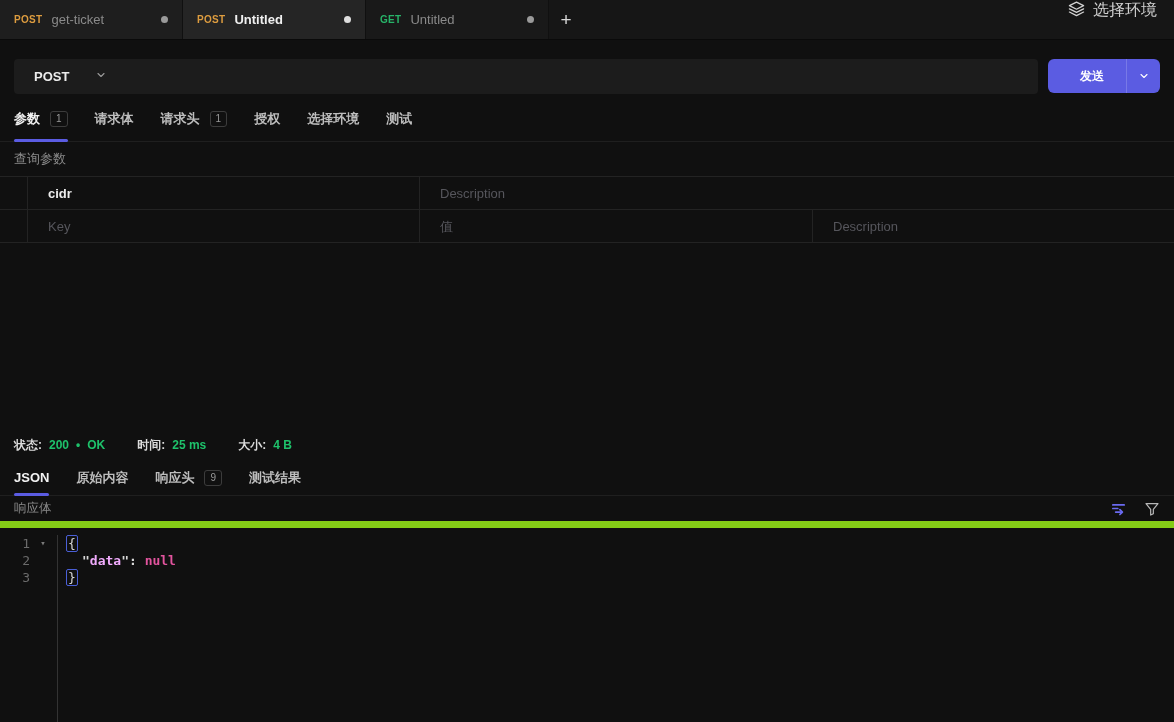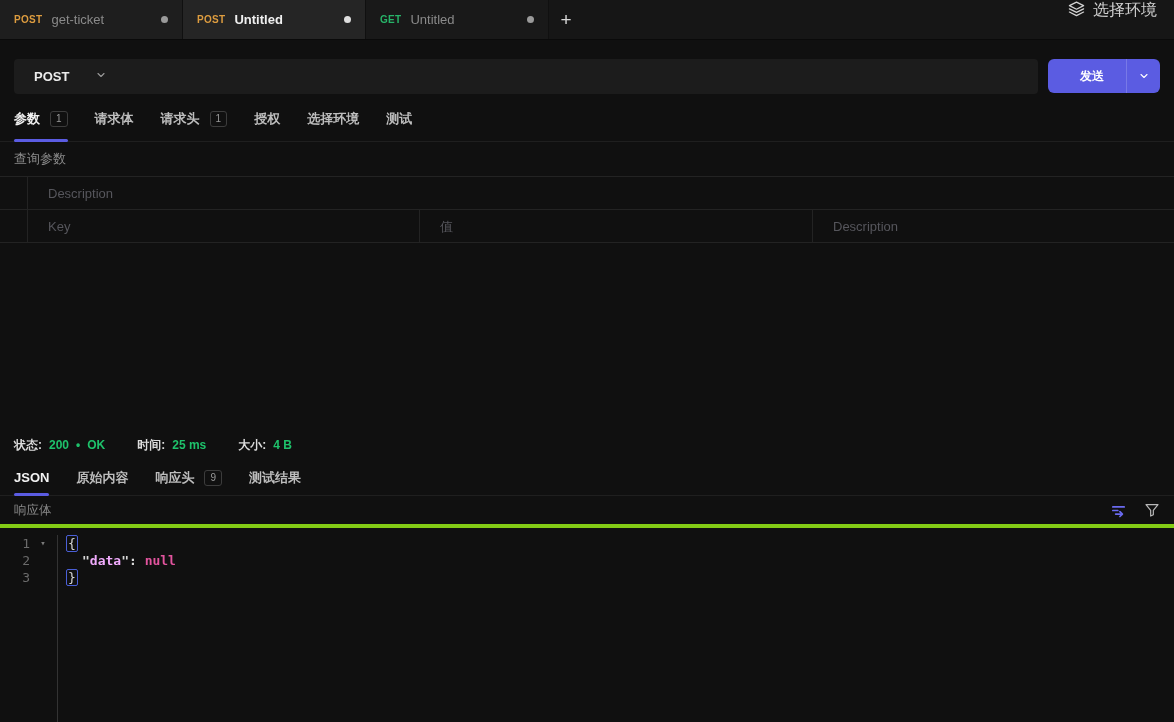--- a/index.html
+++ b/index.html
@@ -55,21 +55,21 @@
   .flex-space { flex:1; }
   
   .status-bar { height:30px; display:flex; align-items:center; gap:7px; padding:0 14px; font-size:12px; font-weight:700; flex:none; }
   .status-bar .lbl { color:#dcdcdc; }
   .status-bar .val { color:#1ec26b; }
   .status-bar .gap { width:18px; }
   
   .resp-tabs { display:flex; align-items:center; gap:27px; padding:0 14px; height:36px; border-bottom:1px solid #1f1f1f; flex:none; }
   .resp-tabs .rtab { font-size:13px; }
   
-  .body-row { height:32px; display:flex; align-items:center; padding:0 14px; border-bottom:4px solid #84cc16; flex:none;text-align:right; }
+  .body-row { height:32px; display:flex; align-items:center; padding:0 14px; border-bottom:7px solid #84cc16; flex:none;text-align:right; }
   .body-row .lbl { color:#8a8a8a; font-size:12.5px; }
   .body-row .tools { margin-left:auto; display:flex; align-items:center; gap:17px; }
   .tool-btn { display:flex; align-items:center; cursor:pointer; }
   
   .editor { flex:1; display:flex; font-family:"DejaVu Sans Mono","Liberation Mono",monospace; font-size:13px; line-height:17px; padding-top:7px; }
   .gutter { width:58px; flex:none; border-right:1px solid #333; color:#6b6b6b; }
   .g-line { display:flex; height:17px; }
   .g-num { width:30px; text-align:right; }
   .g-fold { width:26px; text-align:center; font-size:9px; color:#7a7a7a; cursor:pointer; }
   .code { padding-left:8px; color:#d8d8d8; }
@@ -158,20 +158,23 @@
     <span>测试</span>
   </div>
 </nav>
 
 <div class="section-label">查询参数</div>
 
 <div class="params-table">
   <div class="p-row">
     <div class="p-cell"></div>
     <div class="p-cell">
+      <input class="cell-input" value="cidr" style="">
+    </div>
+    <div class="p-cell">
       <input class="cell-input" placeholder="Description" style="">
     </div>
   </div>
   <div class="p-row">
     <div class="p-cell"></div>
     <div class="p-cell">
       <input class="cell-input" placeholder="Key" style="">
     </div>
     <div class="p-cell">
       <input class="cell-input" placeholder="值" style="">

